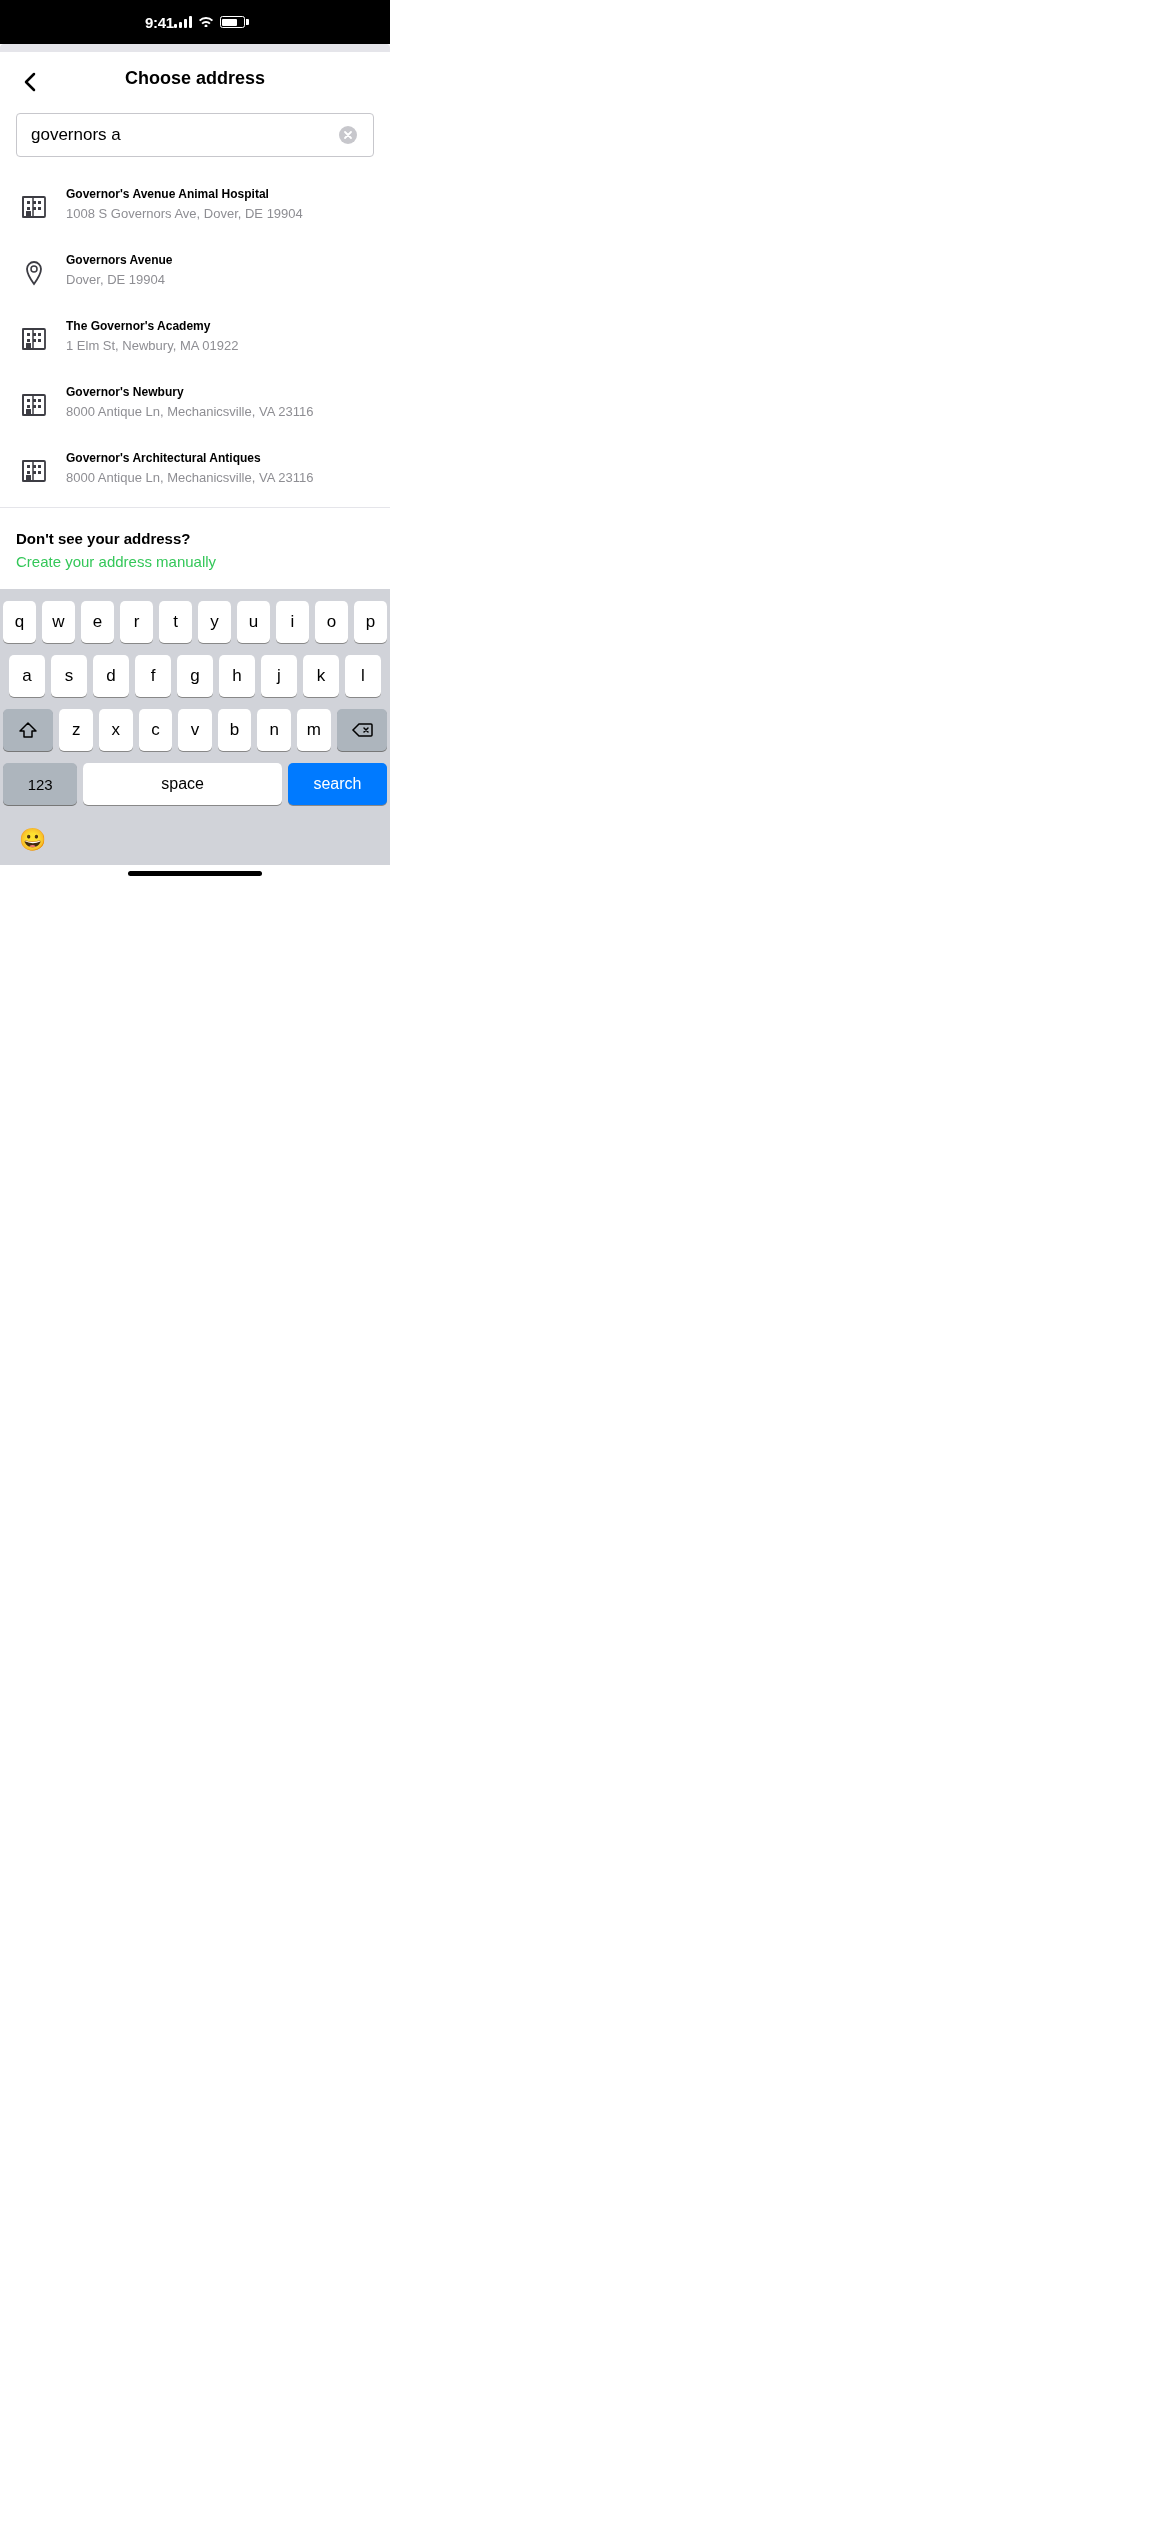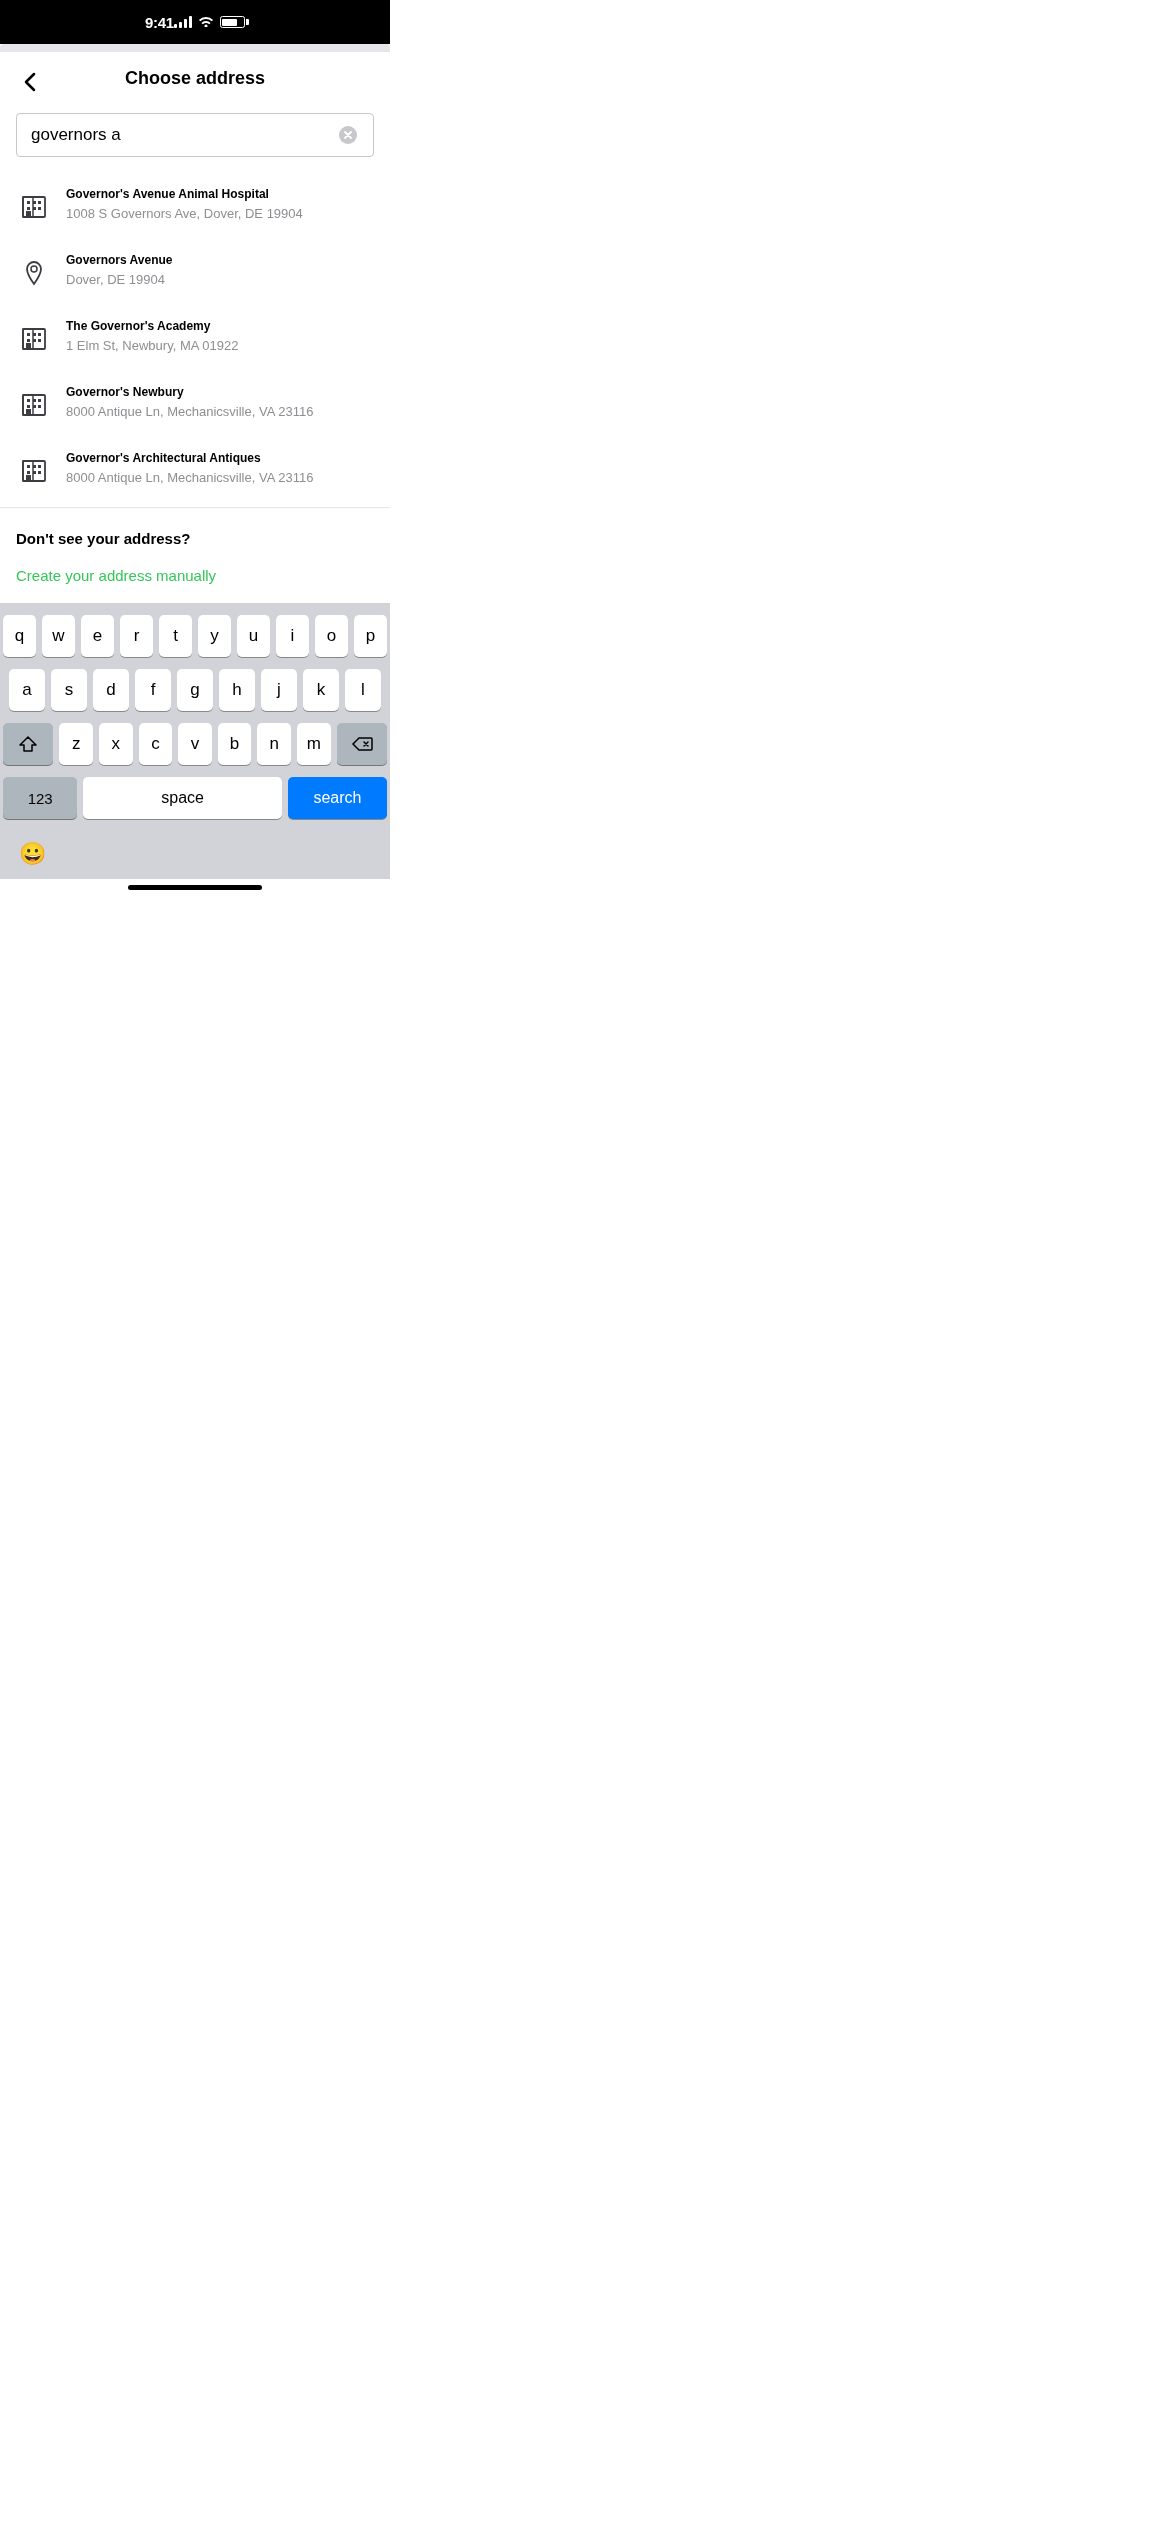--- a/index.html
+++ b/index.html
@@ -201,21 +201,21 @@
 
     
     .manual-section {
       padding: 18px 16px;
       background: #fff;
     }
     .manual-prompt {
       font-size: 15px;
       font-weight: 600;
       color: #000;
-      margin-bottom: 20px;
+      margin-bottom: 6px;
     }
     .manual-link {
       font-size: 15px;
       color: #34c759;
       font-weight: 400;
       cursor: pointer;
       text-decoration: none;
     }
 
     

